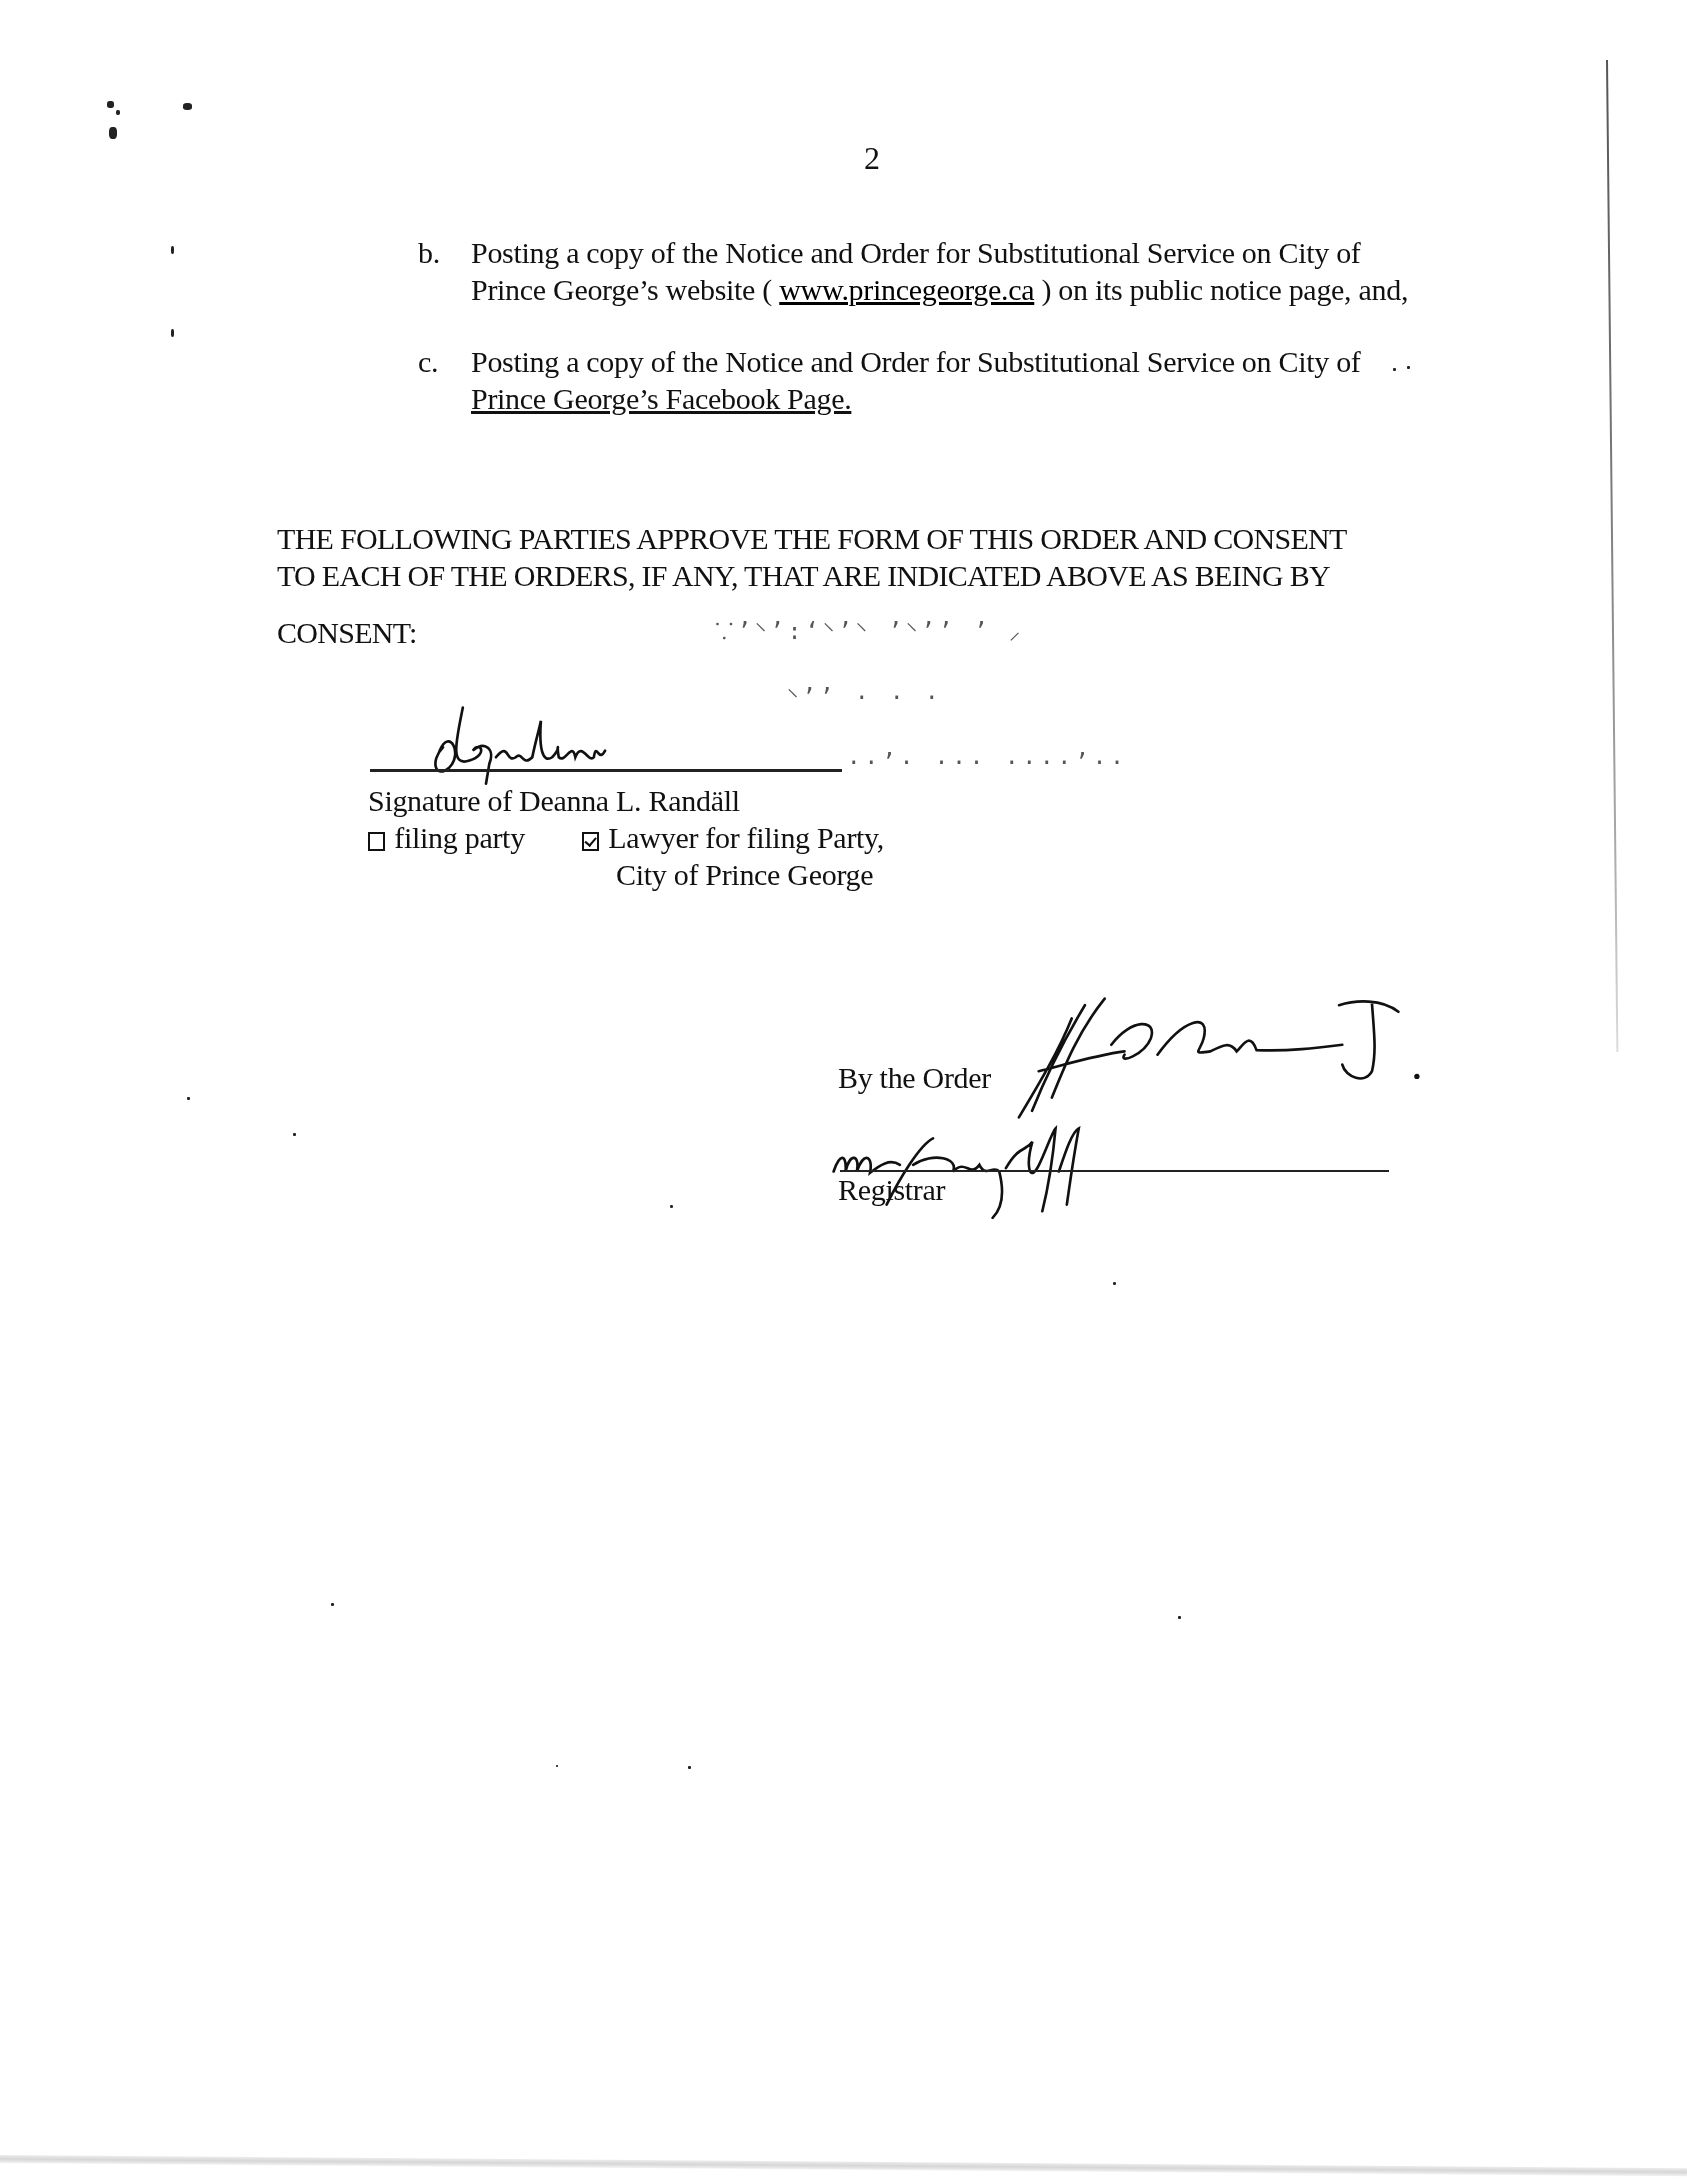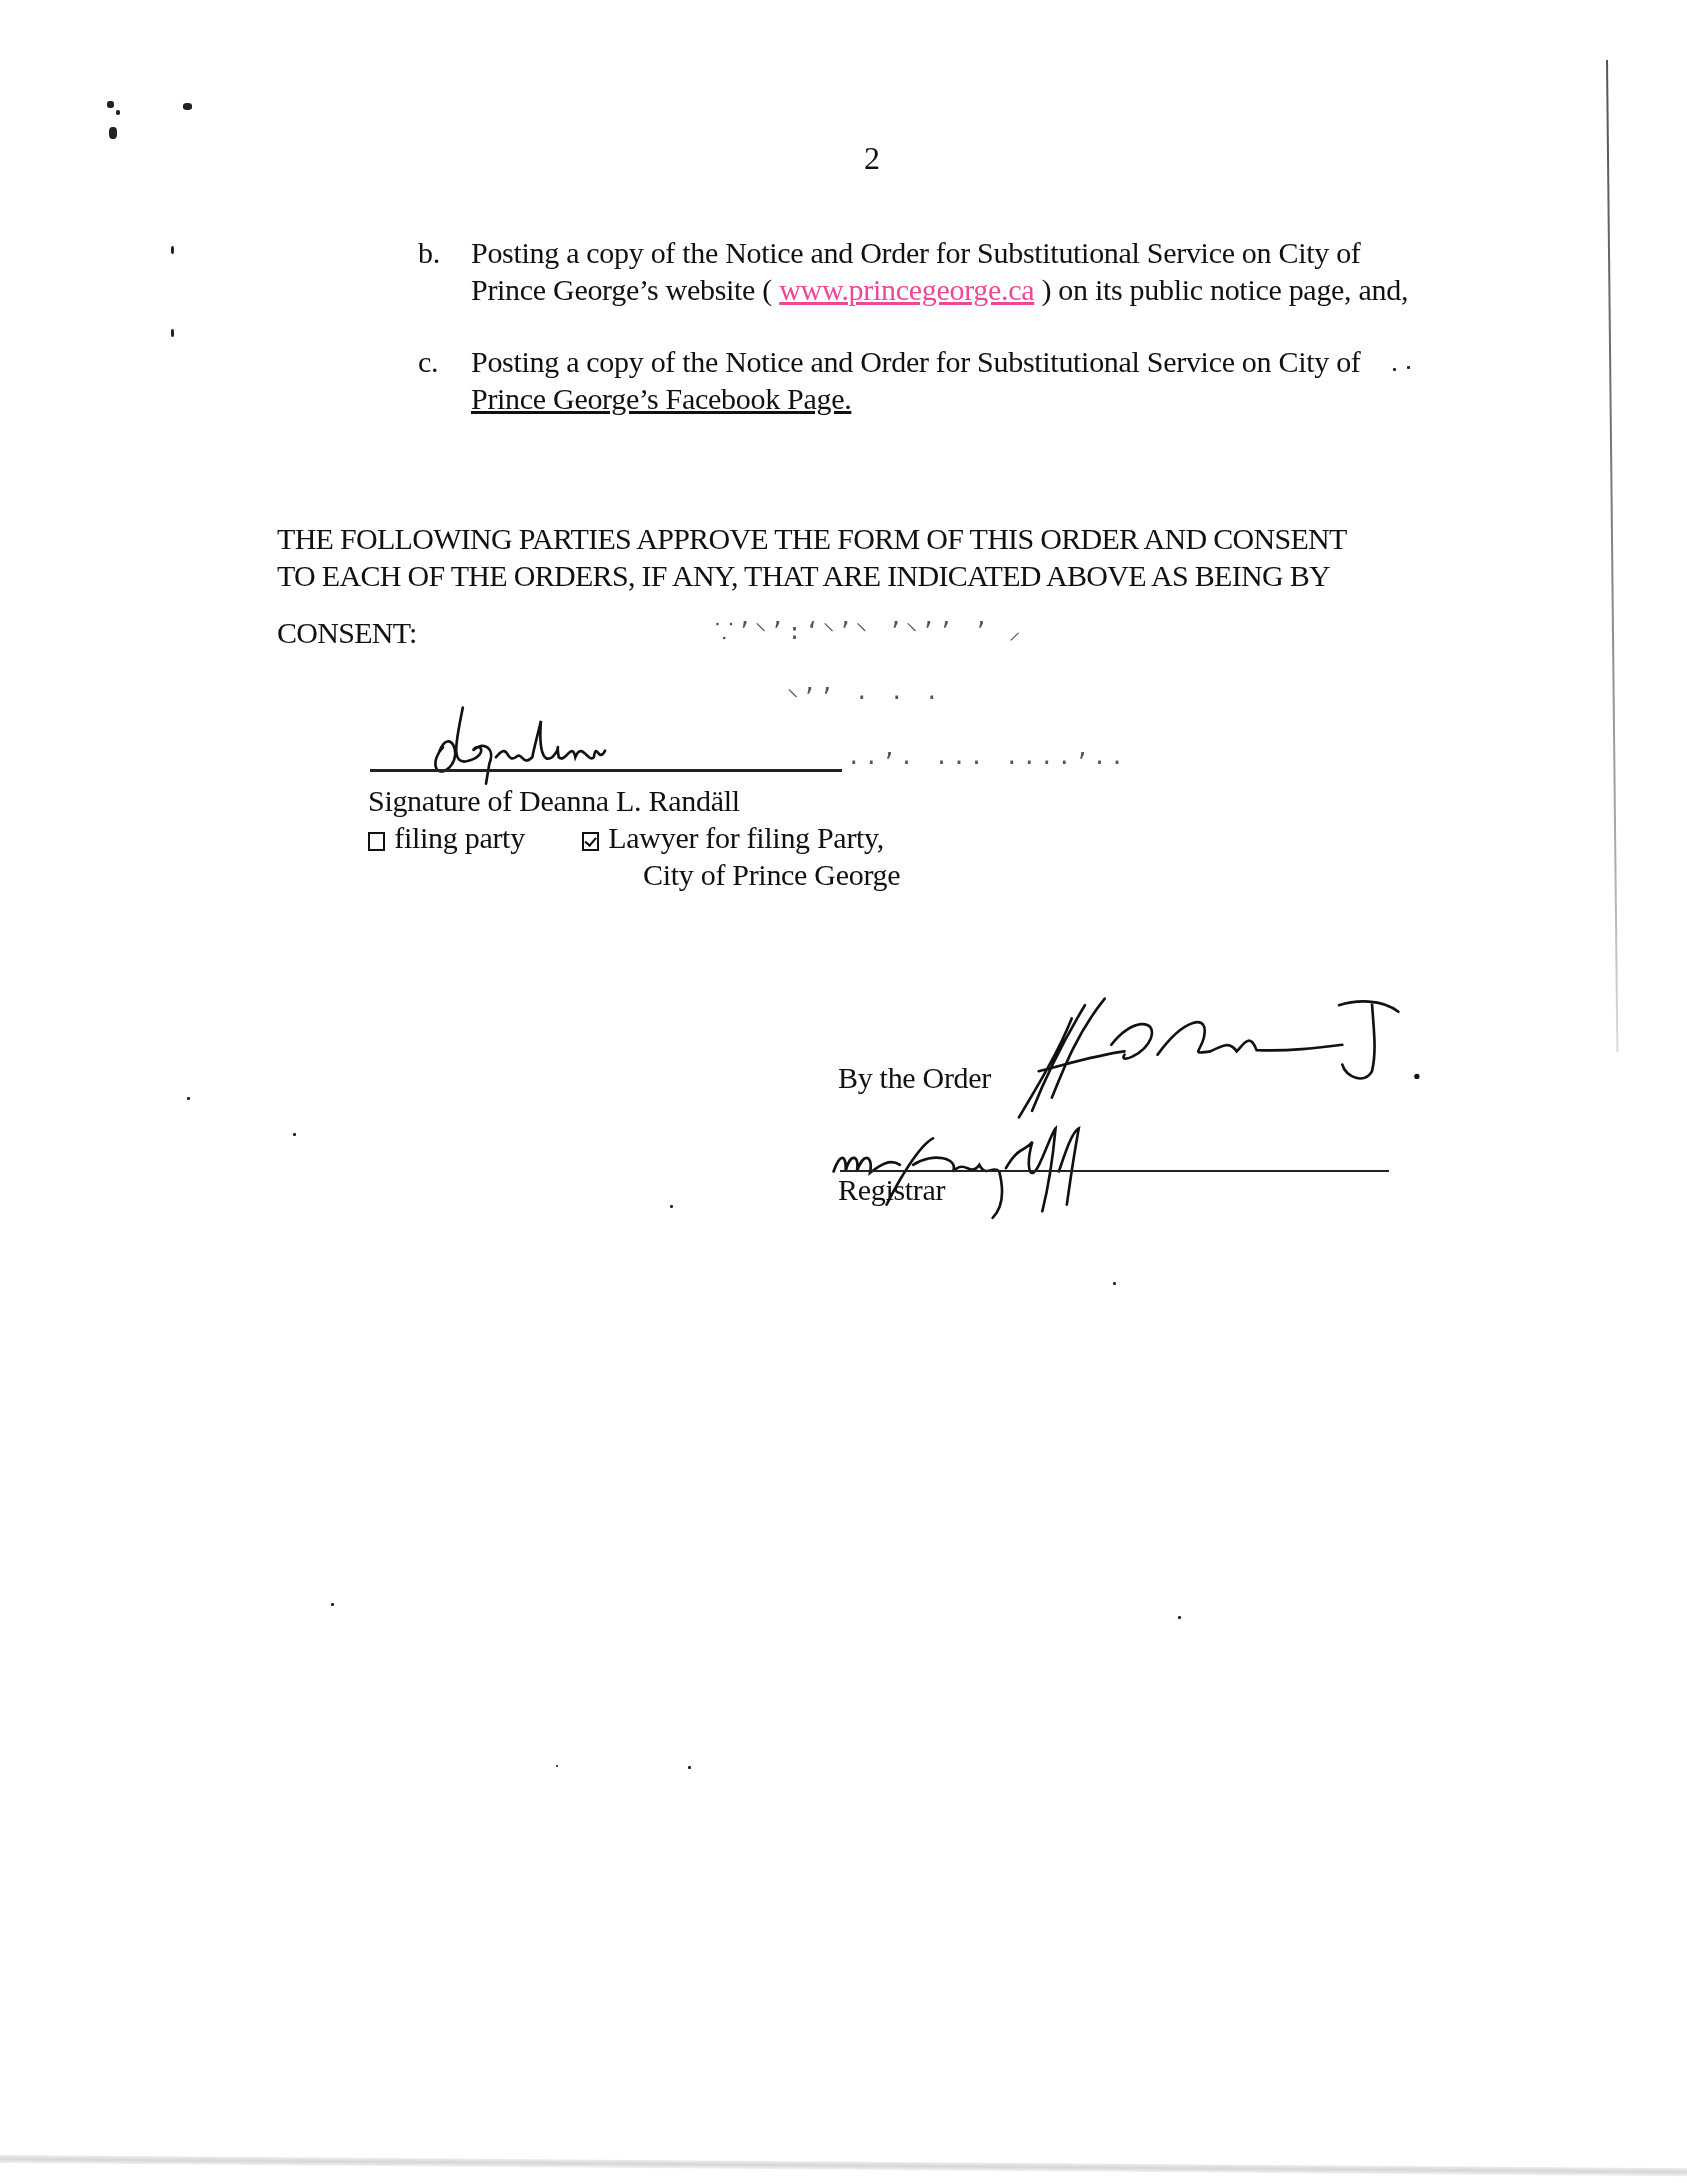--- a/index.html
+++ b/index.html
@@ -4,21 +4,21 @@
   <style>
     html, body { margin: 0; padding: 0; }
     body {
       width: 1687px; height: 2183px; position: relative; overflow: hidden;
       background: #ffffff; color: #111111;
       font-family: "Liberation Serif", "DejaVu Serif", serif;
     }
     .abs { position: absolute; }
     .t { font-size: 30px; line-height: 37px; white-space: nowrap; letter-spacing: -0.3px; }
     .page-num { left: 864px; top: 140px; font-size: 32px; }
-    .link { text-decoration: underline; color: #ec4899; }
+    .link { text-decoration: underline; color: #000000; }
     .caps { font-size: 30px; line-height: 37px; letter-spacing: -0.7px; }
     .rule { height: 2.6px; background: #222; }
     .checkbox {
       display: inline-block; width: 17px; height: 18.5px; border: 2.6px solid #111;
       vertical-align: -2.6px; margin-right: 9.3px; box-sizing: border-box; position: relative;
     }
     .checkbox.checked::after {
       content: ""; position: absolute; left: 2.6px; top: 0.7px; width: 5.3px; height: 9.3px;
       border-right: 2.6px solid #111; border-bottom: 2.6px solid #111; transform: rotate(40deg);
     }
@@ -83,21 +83,21 @@
 </svg>
 <div class="abs rule" style="left:370px;top:769px;width:472px;"></div>
 <div class="abs t" style="left:368px;top:782px;">Signature of Deanna L. Randäll</div>
 
 <div class="abs t" style="left:368px;top:819px;">
   <span class="checkbox"></span><span>filing party</span>
 </div>
 <div class="abs t" style="left:582px;top:819px;">
   <span class="checkbox checked"></span><span>Lawyer for filing Party,</span>
 </div>
-<div class="abs t" style="left:643px;top:856px;text-align:center;">City of Prince George</div>
+<div class="abs t" style="left:616px;top:856px;text-align:center;">City of Prince George</div>
 
 <div class="abs t" style="left:838px;top:1059px;">By the Order</div>
 <svg class="sig" style="left:1012px;top:992px;" width="423" height="132" viewBox="0 0 640 200">
   <path d="M10 190 C40 140 70 90 90 40 M30 180 C50 130 80 70 110 20 M60 160 C80 110 100 60 140 10 M40 120 C80 110 130 95 170 90 M150 80 C180 40 220 40 210 70 C200 95 160 110 170 95 M220 95 C260 40 300 30 290 70 C285 90 270 95 300 90 C320 80 330 75 340 90 C350 80 360 60 370 88 C420 90 460 85 500 80" fill="none" stroke="#111" stroke-width="4" stroke-linecap="round"></path>
   <path d="M495 20 C520 12 560 10 585 30 M545 18 C548 60 552 90 545 120 C535 140 505 130 500 110" fill="none" stroke="#111" stroke-width="4" stroke-linecap="round"></path>
   <circle cx="613" cy="128" r="4" fill="#111"></circle>
 </svg>
 
 <svg class="sig" style="left:827px;top:1125px;" width="318" height="93" viewBox="0 0 480 140">
   <path d="M10 70 C20 40 30 45 28 70 C35 40 50 45 45 70 C55 40 70 45 65 72 C80 60 95 50 110 60 M90 120 C110 80 140 30 160 20 M130 60 C160 40 200 50 190 70 C210 50 215 80 230 60 C240 80 250 60 260 70 C270 110 260 130 250 140 M270 65 C290 30 300 40 310 25 C300 60 305 90 320 60 C330 40 340 10 345 5 C340 60 330 110 325 130 M350 70 C360 40 370 10 380 5 C370 60 365 100 362 120" fill="none" stroke="#111" stroke-width="4" stroke-linecap="round"></path>

